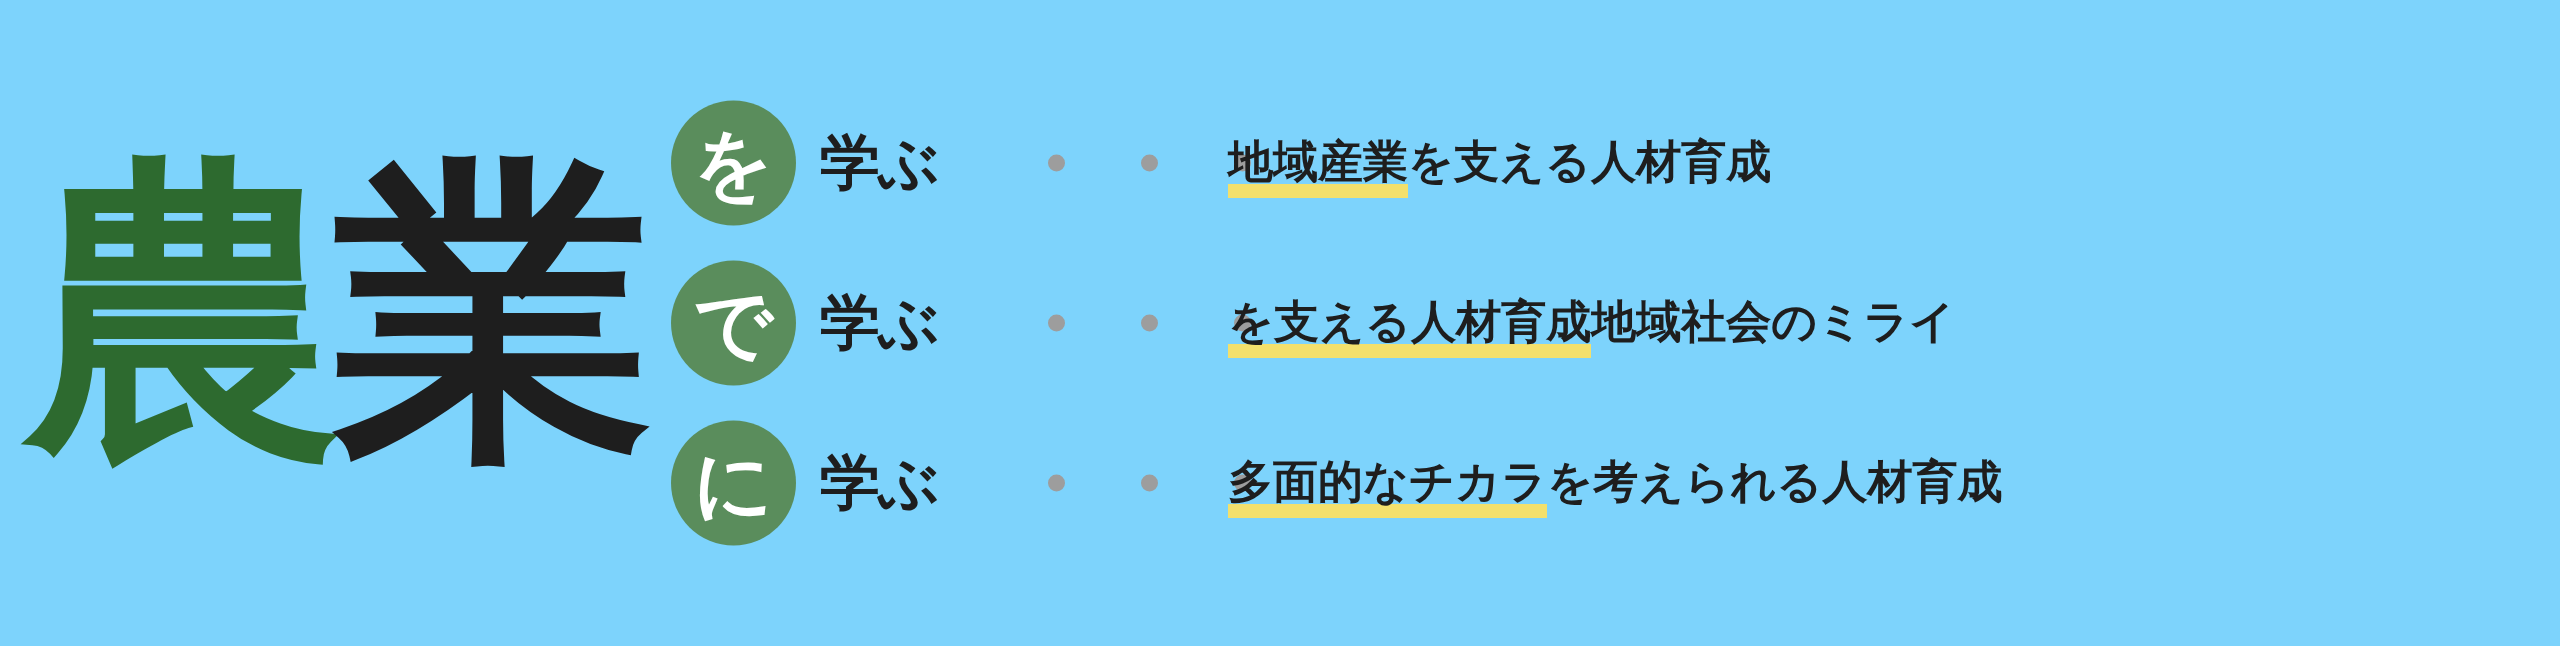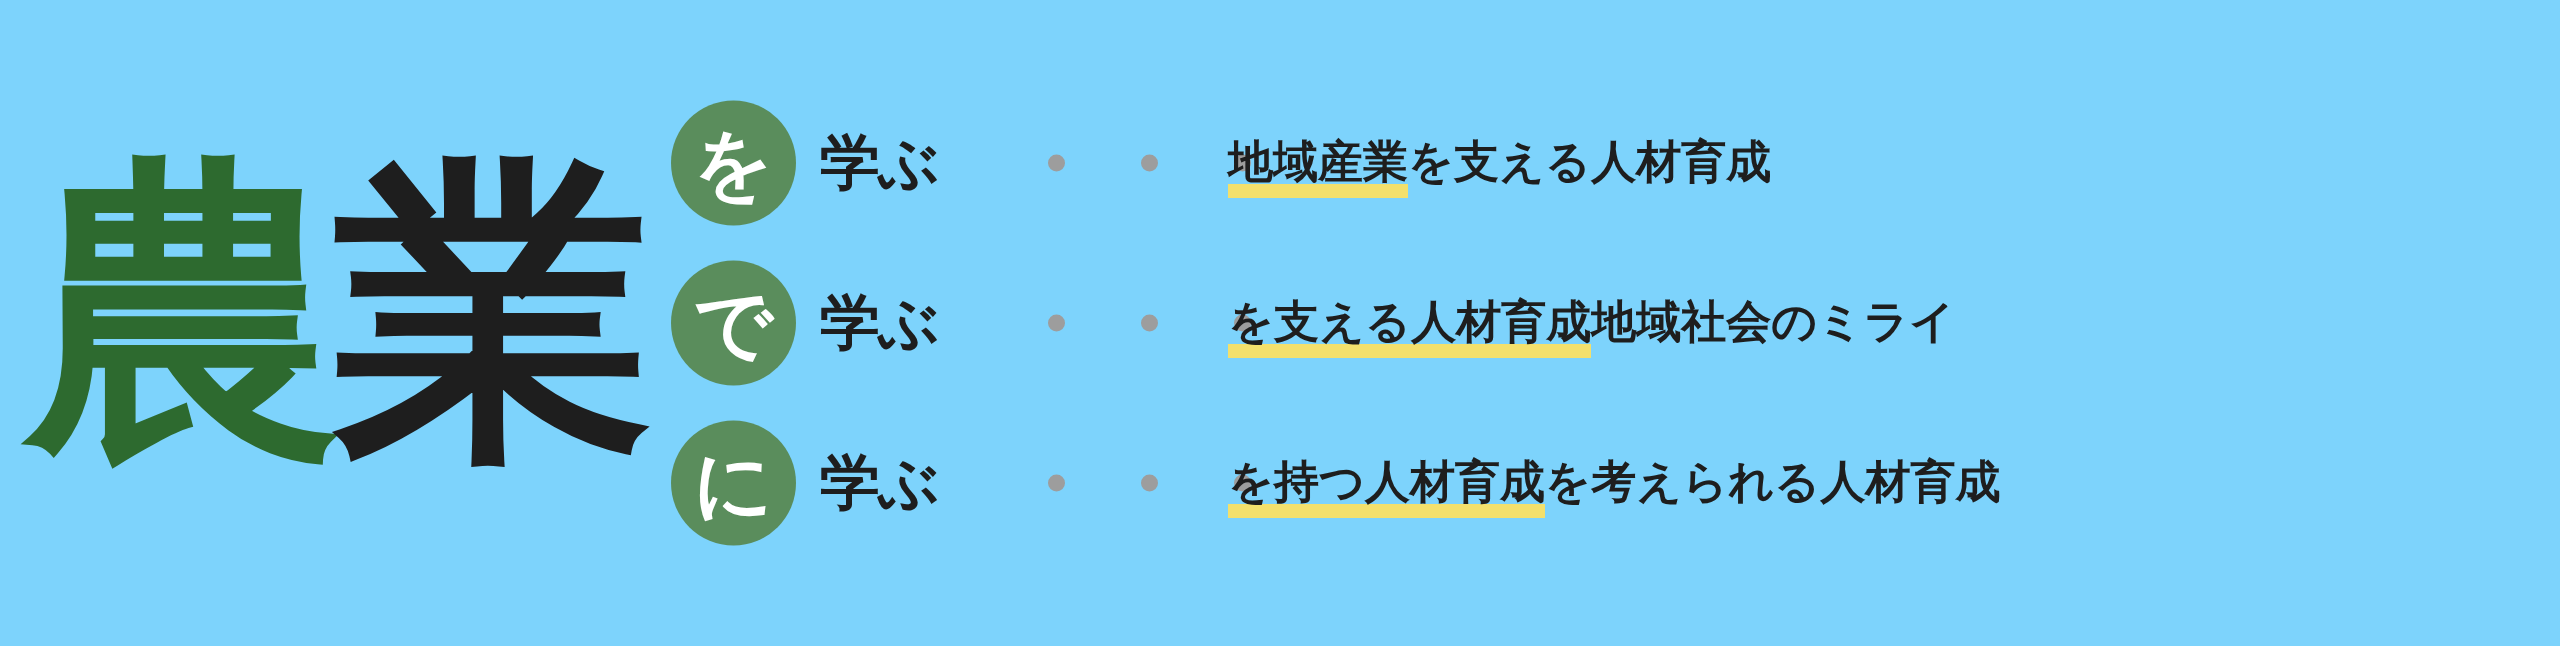--- a/index.html
+++ b/index.html
@@ -89,17 +89,17 @@
     <div class="badge">
       <span>に</span>
     </div>
     <div class="verb">学ぶ</div>
     <div class="dots">
       <span class="dot"></span>
       <span class="dot"></span>
       <span class="dot"></span>
     </div>
     <div class="desc">
-      <span class="hl">を持つ人材育成</span><span>を考えられる人材育成</span>
+      <span class="hl">多面的なチカラ</span><span>を考えられる人材育成</span>
     </div>
   </div>
 
 </div>
 
 </body></html>

